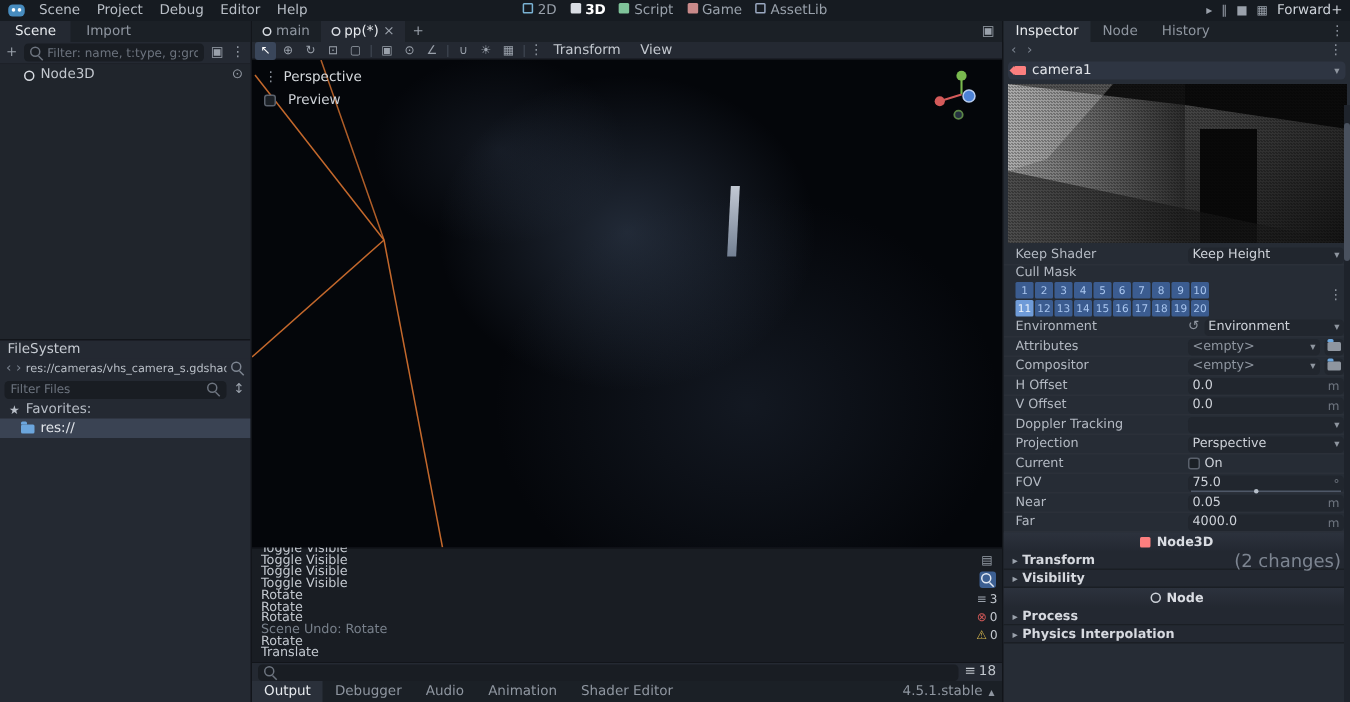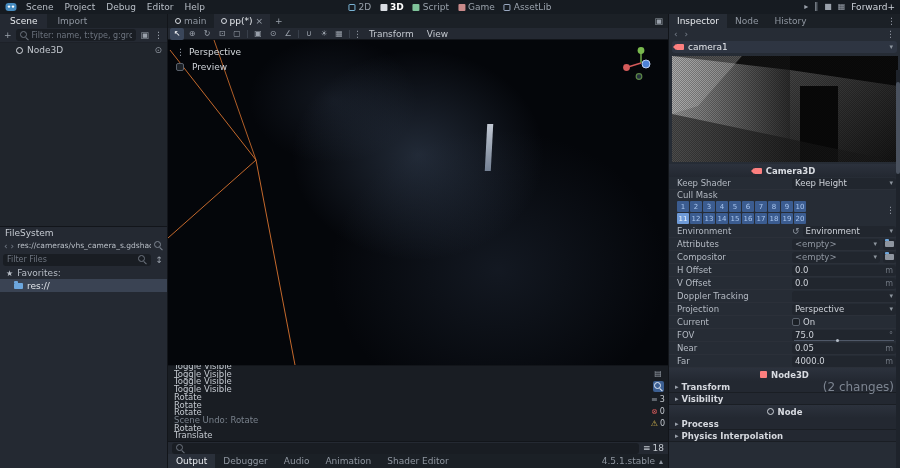--- a/index.html
+++ b/index.html
@@ -5,21 +5,21 @@
   *{margin:0;padding:0;box-sizing:border-box}
   html,body{width:900px;height:468px;overflow:hidden}
   body{background:#1a1e24;font-family:"DejaVu Sans","Liberation Sans",sans-serif;font-size:9px;color:#c3c8cf;-webkit-font-smoothing:antialiased}
   #root{position:relative;width:900px;height:468px;background:#1a1e24}
 
   
   .menubar{position:absolute;top:0;left:0;width:900px;height:14px;background:#161b21;display:flex;align-items:center;padding:0 4px;gap:1px;z-index:5}
   .menu-item{padding:0 5px;line-height:14px;color:#b9bfc7;cursor:default}
   .godot-logo{margin:0 3px 0 1px;flex:0 0 auto}
   .ws-group{position:absolute;left:50%;top:0;transform:translateX(-50%);height:14px;display:flex;align-items:center;gap:9px}
-  .ws{display:flex;align-items:center;gap:3px;color:#99a1ab}
+  .ws{display:flex;align-items:flex-start;gap:3px;color:#99a1ab}
   .ws.active{color:#ffffff;font-weight:bold}
   .ws-ic{width:7px;height:7px;border-radius:1px}
   .mb-right{position:absolute;right:5px;top:0;height:14px;display:flex;align-items:center;gap:6px}
   .pb-ic{color:#9aa1ab;font-size:8px;line-height:14px}
   .renderer{color:#cdd2d9}
 
   
   .lens{position:relative;display:inline-block;width:9px;height:9px;flex:0 0 auto}
   .lens::before{content:"";position:absolute;left:0;top:0;width:5px;height:5px;border:1px solid currentColor;border-radius:50%}
   .lens::after{content:"";position:absolute;left:6px;top:6px;width:4px;height:1.2px;background:currentColor;transform:rotate(45deg);transform-origin:0 0}
@@ -389,24 +389,20 @@
         <polygon points="0,0 118,14 118,106 0,106" fill="url(#wallg)"></polygon>
         <polygon points="118,0 226,0 226,30 118,14" fill="#0b0b0b"></polygon>
         <polygon points="118,14 226,30 226,106 118,106" fill="url(#rightg)"></polygon>
         <rect x="128" y="30" width="38" height="76" fill="#090909"></rect>
         <polygon points="0,0 70,0 26,50 0,58" fill="#cfcfcf" opacity="0.35"></polygon>
         <polygon points="0,58 226,106 0,106" fill="#1a1a1a" opacity="0.6"></polygon>
       </svg>
       <div class="dither"></div>
     </div>
 
-    <div class="cat-header">
-      <span class="camicon"></span>
-      <span>Camera3D</span>
-    </div>
 
     <div class="prow">
       <span class="plabel">Keep Shader</span>
       <div class="pctrl">
           <div class="dd">
             <span class="val">Keep Height</span>
             <span class="chev">▾</span>
           </div>
         </div>
     </div>

